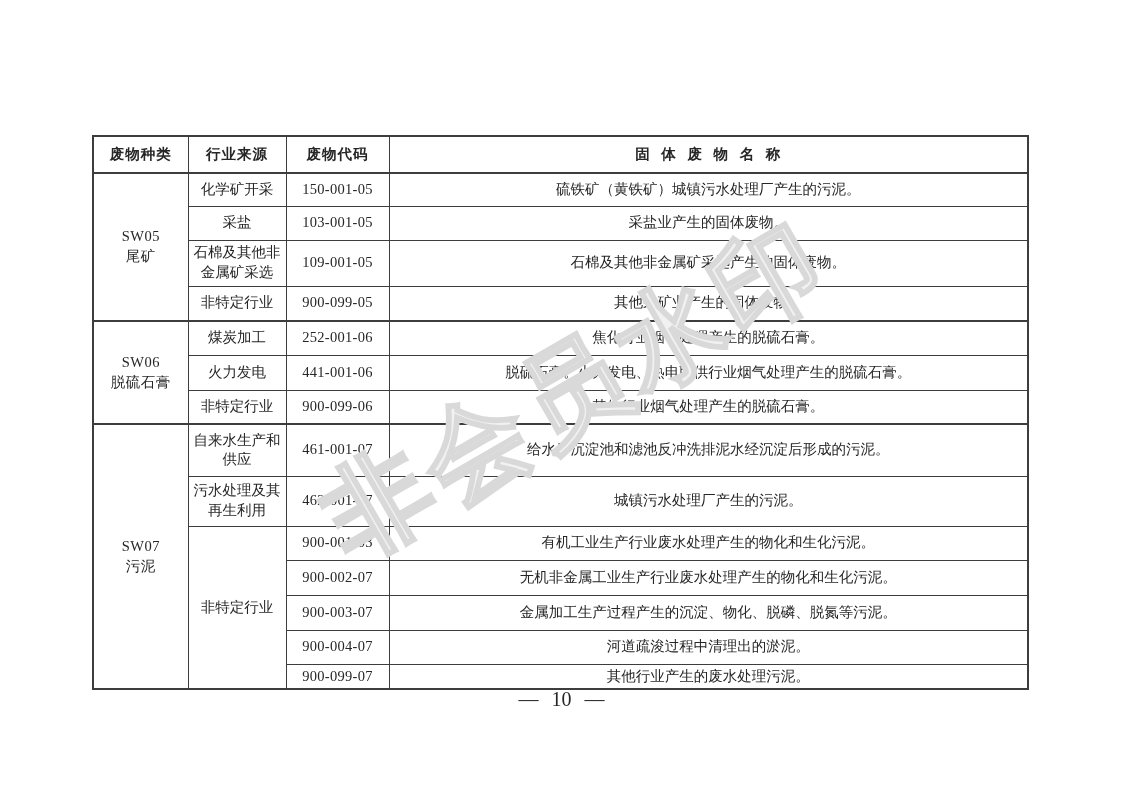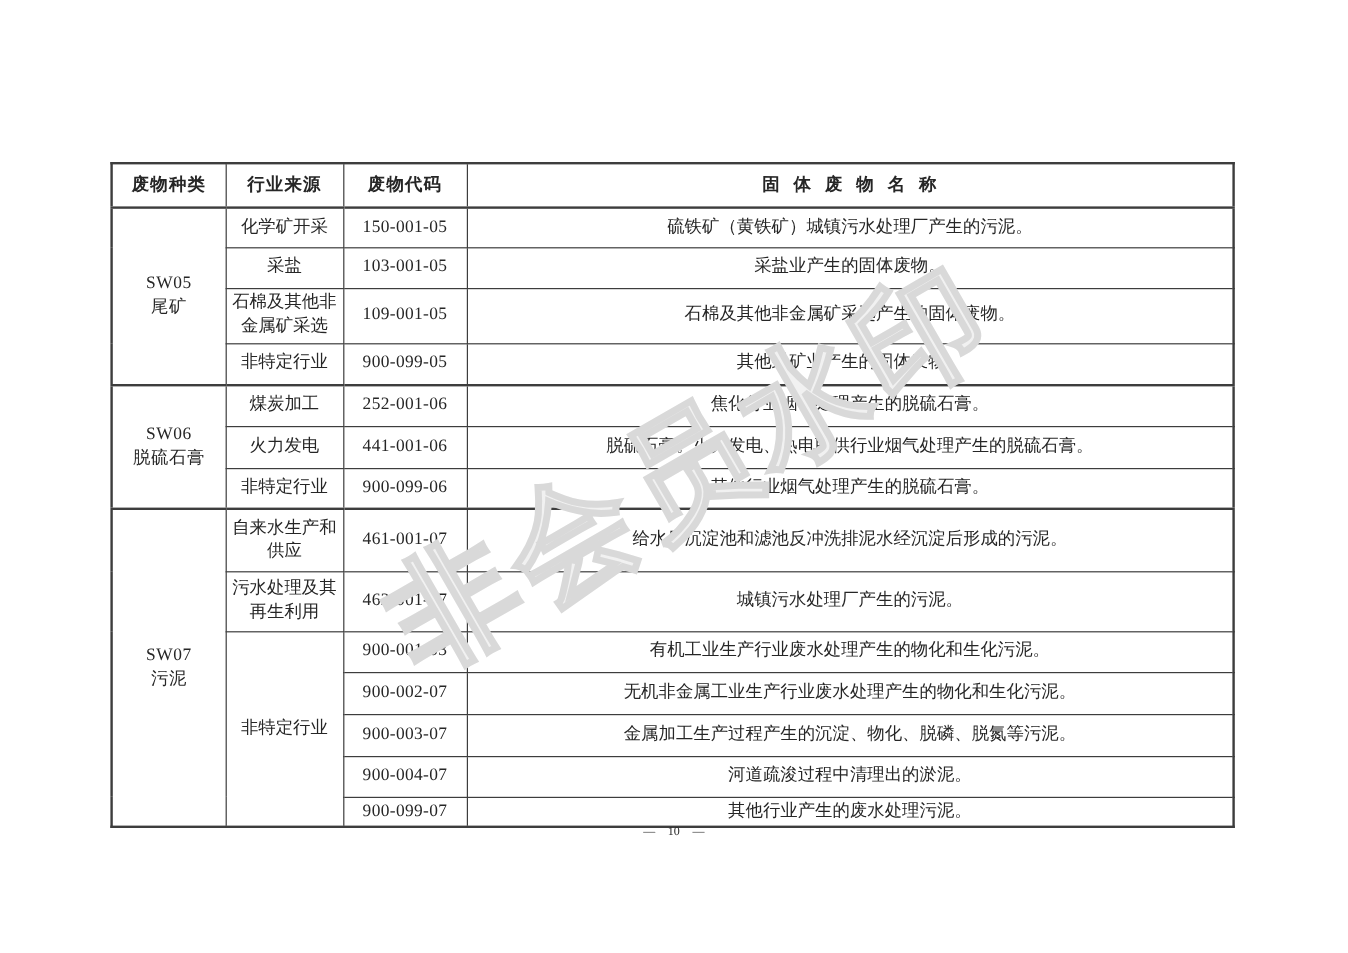--- a/index.html
+++ b/index.html
@@ -83,21 +83,21 @@
     pointer-events: none;
     z-index: 2;
     font-family: "Liberation Sans", "DejaVu Sans", sans-serif;
   }
   .page-number {
     position: absolute;
     top: 688px;
     left: 0;
     width: 100%;
     text-align: center;
-    font-size: 10px;
+    font-size: 20px;
     color: #262626;
     word-spacing: 8px;
     z-index: 1;
   }
 </style>
 </head>
 <body>
 
 <div class="watermark">非会员水印</div>
 

